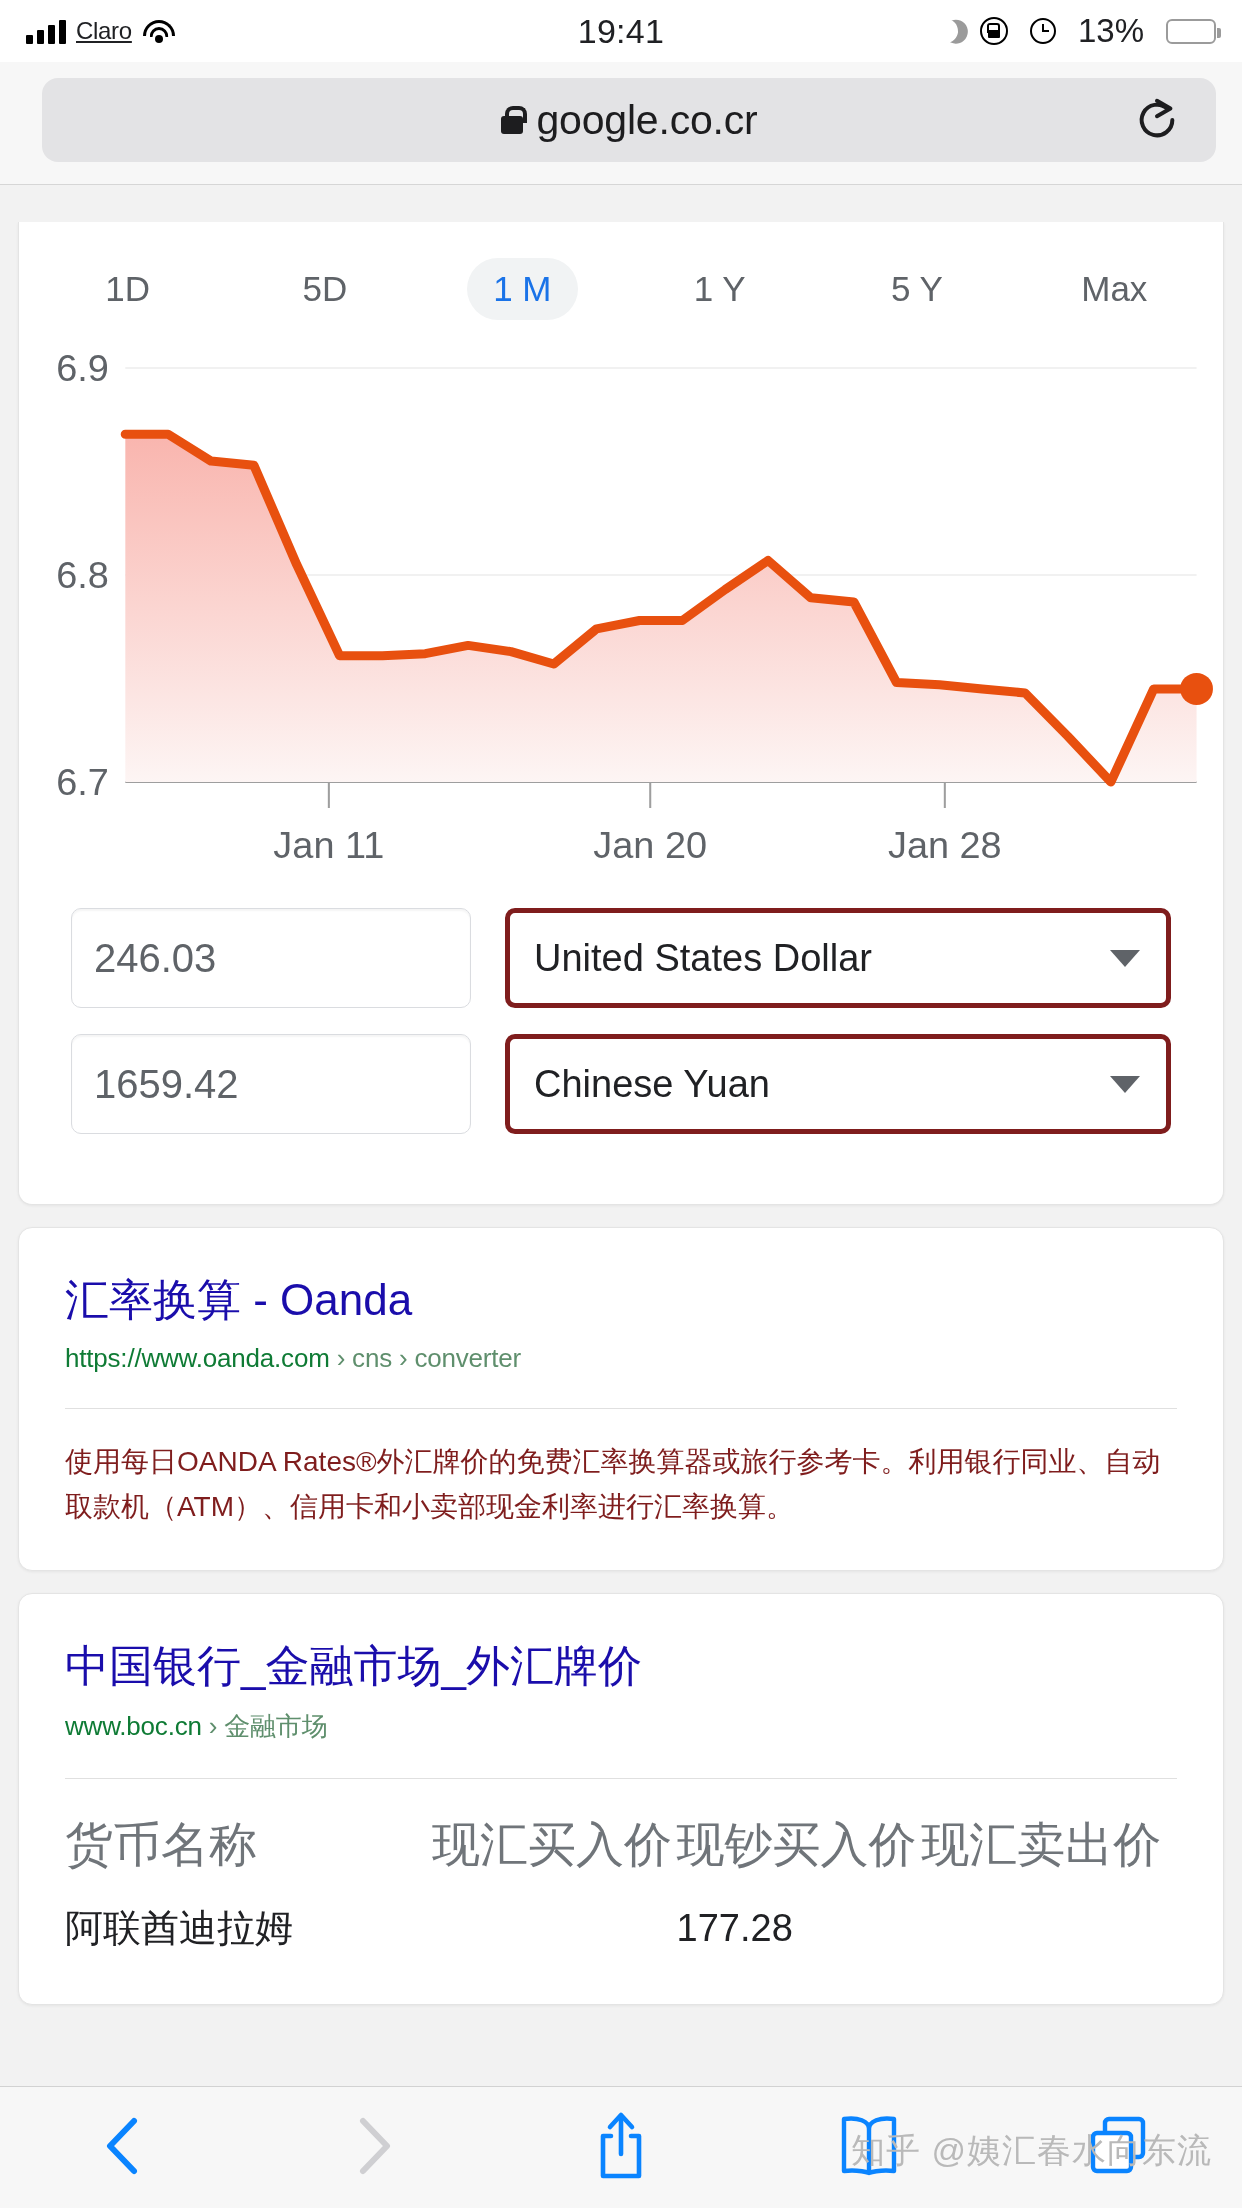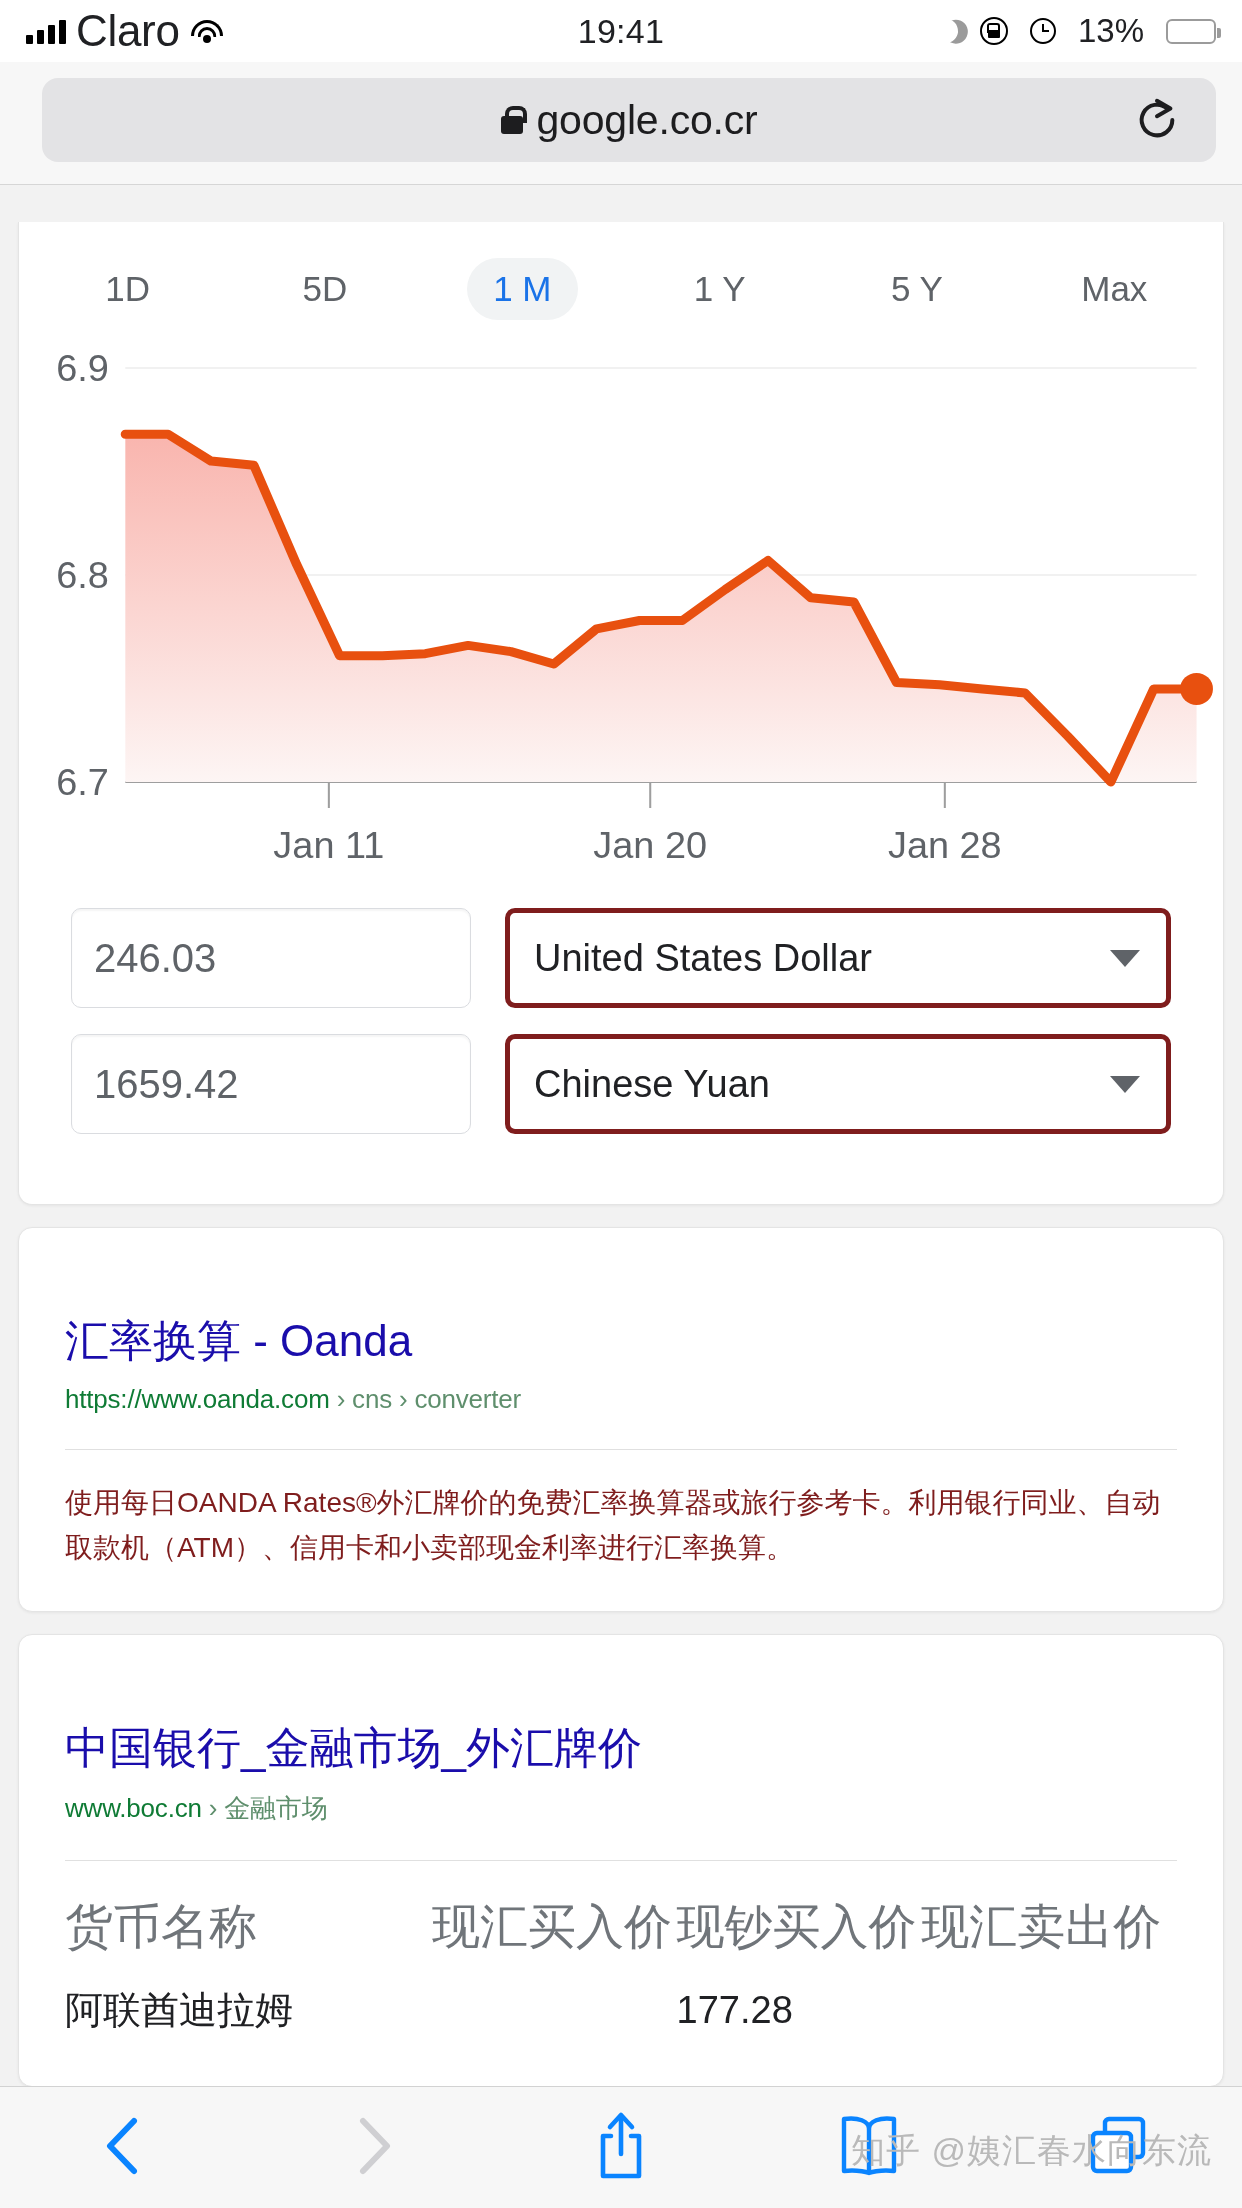--- a/index.html
+++ b/index.html
@@ -21,21 +21,21 @@
     padding:0 26px;
     position:relative;
   }
   .sb-left{ display:flex; align-items:center; gap:10px; }
   .sig{ display:flex; align-items:flex-end; gap:4px; height:26px; }
   .sig i{ display:block; width:7px; background:#000; border-radius:1px; }
   .sig i:nth-child(1){height:9px}
   .sig i:nth-child(2){height:14px}
   .sig i:nth-child(3){height:19px}
   .sig i:nth-child(4){height:24px}
-  .carrier{ font-size:44px; letter-spacing:-0.3px; }
+  .carrier{ font-size:24px; letter-spacing:-0.3px;text-decoration:underline; }
   .wifi{ width:34px; height:26px; position:relative; }
   .wifi span{ position:absolute; left:50%; transform:translateX(-50%); border:3.5px solid #000; border-bottom:none; border-radius:50% 50% 0 0 / 100% 100% 0 0;}
   .wifi .w1{ width:32px; height:16px; top:2px;}
   .wifi .w2{ width:19px; height:10px; top:9px;}
   .wifi .w3{ width:8px; height:8px; top:17px; border-radius:50%; border:none; background:#000;}
   .sb-time{
     position:absolute; left:0; right:0; text-align:center;
     font-size:34px; font-weight:400; letter-spacing:0.3px;
   }
   .sb-right{ margin-left:auto; display:flex; align-items:center; gap:22px; }
@@ -121,21 +121,21 @@
     font-size:38px; color:#202124; background:#fff; position:relative;
   }
   .caret{
     position:absolute; right:26px; width:0;height:0;
     border-left:15px solid transparent; border-right:15px solid transparent;
     border-top:17px solid #5f6368;
   }
 
   
   .result{ padding:44px 46px 40px 46px; }
-  .res-title{ font-size:44px; color:#1a0dab; line-height:1.25;margin-top:41px; }
+  .res-title{ font-size:44px; color:#1a0dab; line-height:1.25; }
   .res-url{ font-size:26px; color:#0f7b35; margin-top:16px; letter-spacing:-0.2px;}
   .res-url .chev{ color:#5f8f6d; }
   .res-divider{ height:1px; background:#e0e0e0; margin:34px 0 0 0; }
   .res-snippet{
     font-size:28px; color:#7f1d1d; line-height:1.62; margin-top:30px;
   }
 
   
   .rate-table{ width:100%; border-collapse:collapse; margin-top:28px; }
   .rate-table th{

